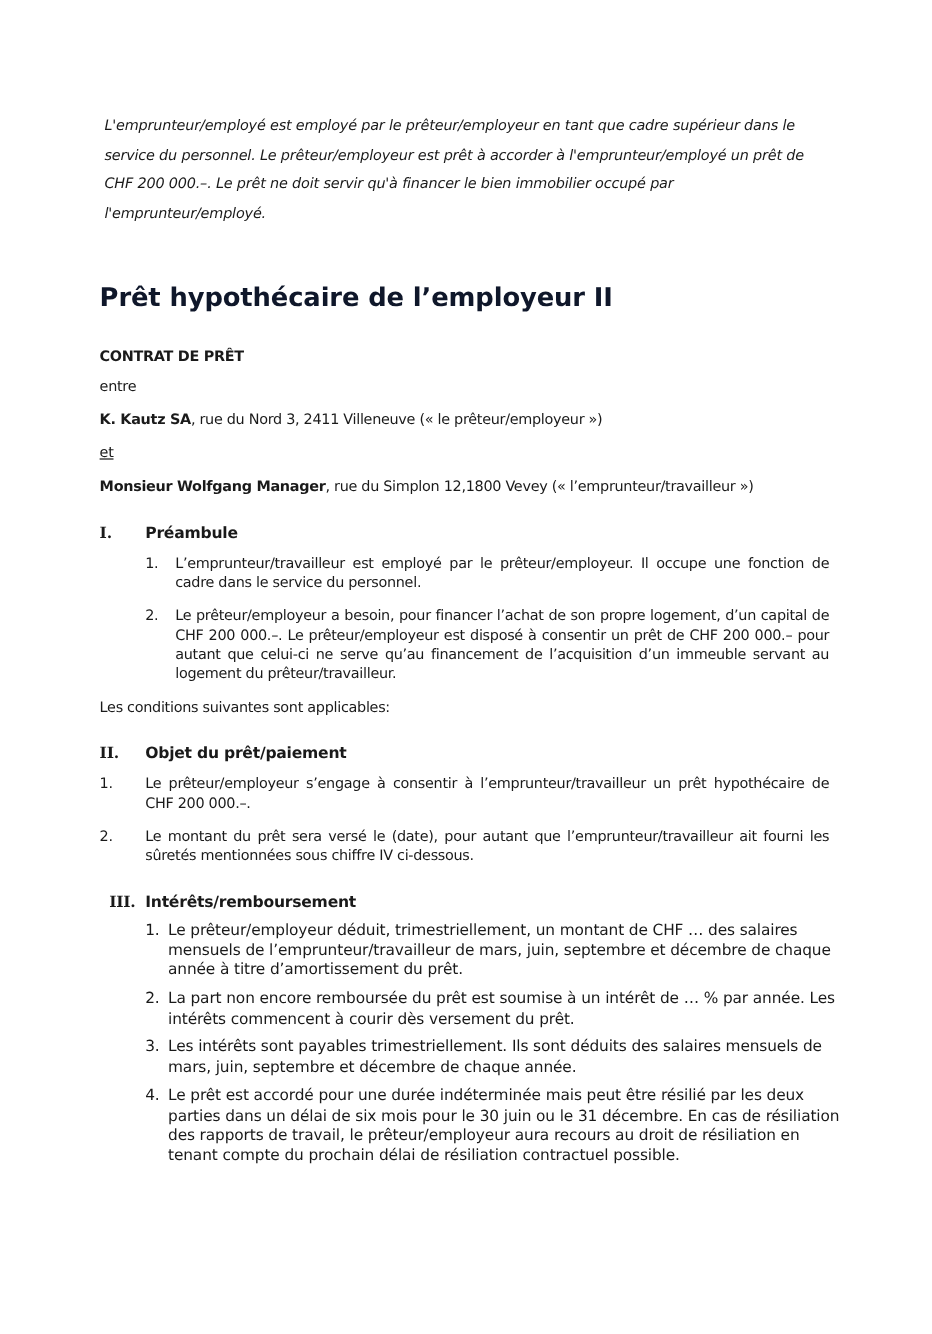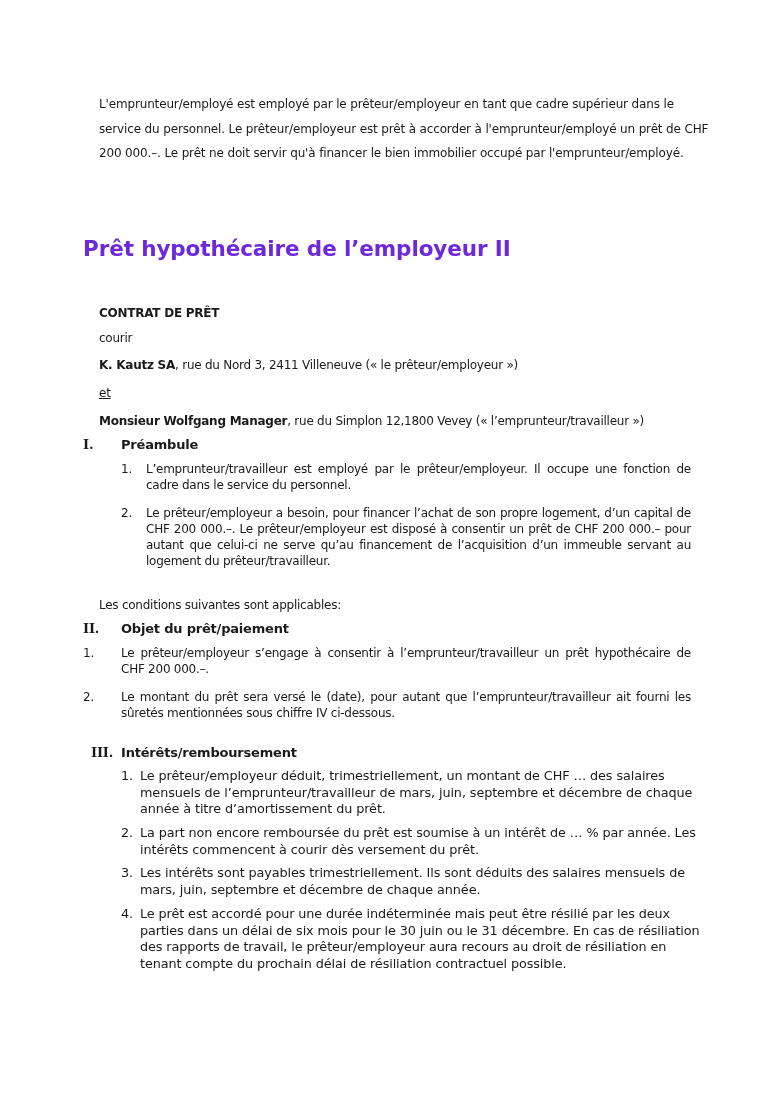--- a/index.html
+++ b/index.html
@@ -17,42 +17,43 @@
     }
     .page {
       position: absolute;
       left: 83px;
       top: 0;
       width: 608px;
     }
     .intro {
       position: absolute;
       top: 92px;
-      left: 16px;
+      left: 4px;
       width: 610px;
+      font-style: italic;
       font-size: 12px;
       line-height: 24.5px;
       letter-spacing: -0.15px;
       margin: 0;
     }
     .title {
       position: absolute;
       top: 236px;
       left: 0;
       margin: 0;
       font-size: 21.5px;
       font-weight: bold;
-      color: #6d28d9;
+      color: #0f172a;
       letter-spacing: -0.1px;
       white-space: nowrap;
     }
     .txt {
       position: absolute;
       left: 0;
-      margin: 16px;
+      margin: 0;
       font-size: 12px;
       line-height: 16px;
       letter-spacing: -0.25px;
       white-space: nowrap;
     }
     .bold { font-weight: bold; }
     .section-head {
       position: absolute;
       left: 0;
       margin: 0;
@@ -102,21 +103,21 @@
 </head>
 <body>
 
 <div class="page">
 
   <p class="intro">L'emprunteur/employé est employé par le prêteur/employeur en tant que cadre supérieur dans le service du personnel. Le prêteur/employeur est prêt à accorder à l'emprunteur/employé un prêt de CHF 200 000.–. Le prêt ne doit servir qu'à financer le bien immobilier occupé par l'emprunteur/employé.</p>
 
   <h1 class="title">Prêt hypothécaire de l’employeur II</h1>
 
   <p class="txt bold" style="top:289px;">CONTRAT DE PRÊT</p>
-  <p class="txt" style="top:314px;">courir</p>
+  <p class="txt" style="top:314px;">entre</p>
 
   <p class="txt" style="top:341px;"><span class="bold">K. Kautz SA</span><span>, rue du Nord 3, 2411 Villeneuve (« le prêteur/employeur »)</span></p>
 
   <p class="txt" style="top:369px;text-decoration:underline;">et</p>
 
   <p class="txt" style="top:397px;"><span class="bold">Monsieur Wolfgang Manager</span><span>, rue du Simplon 12,1800 Vevey (« l’emprunteur/travailleur »)</span></p>
 
   <p class="section-head" style="top:437px;"><span class="num">I.</span><span>Préambule</span></p>
 
   <div class="item" style="top:461px; left:63px; width:545px;">

